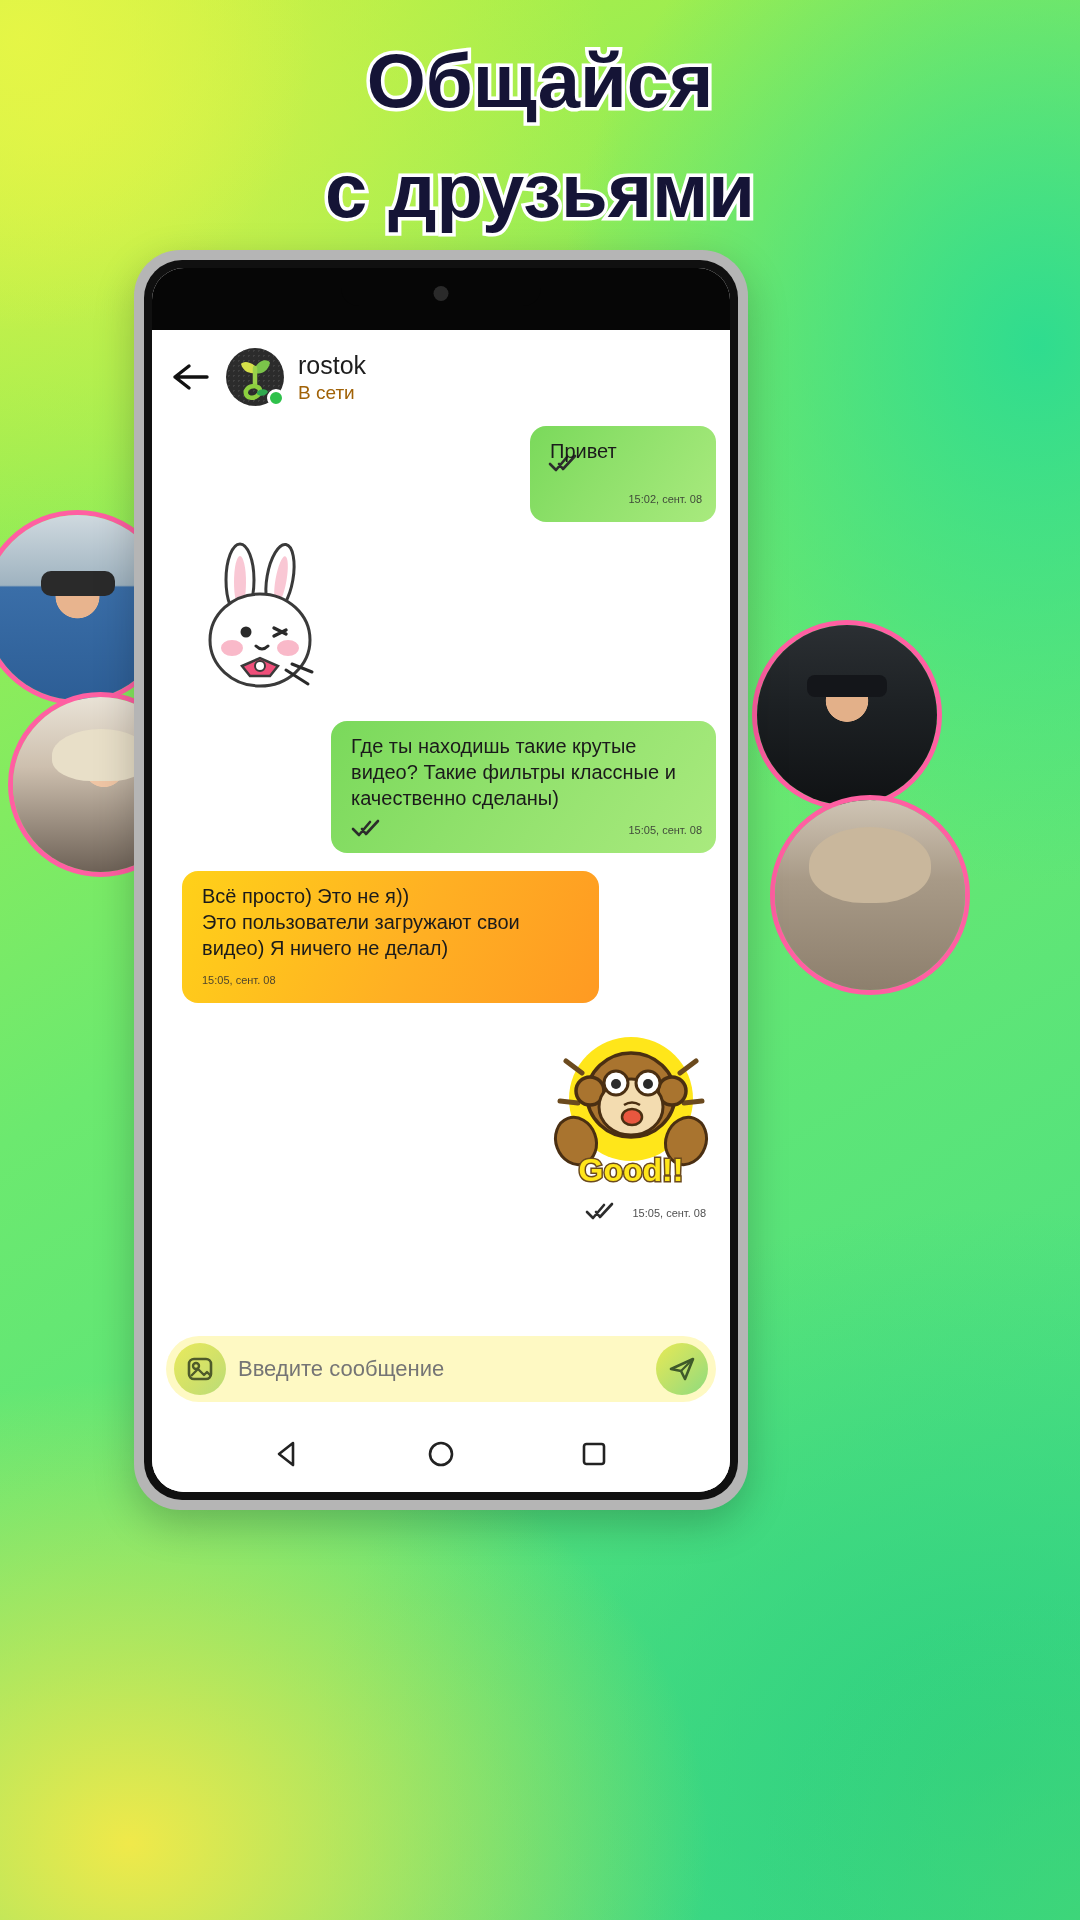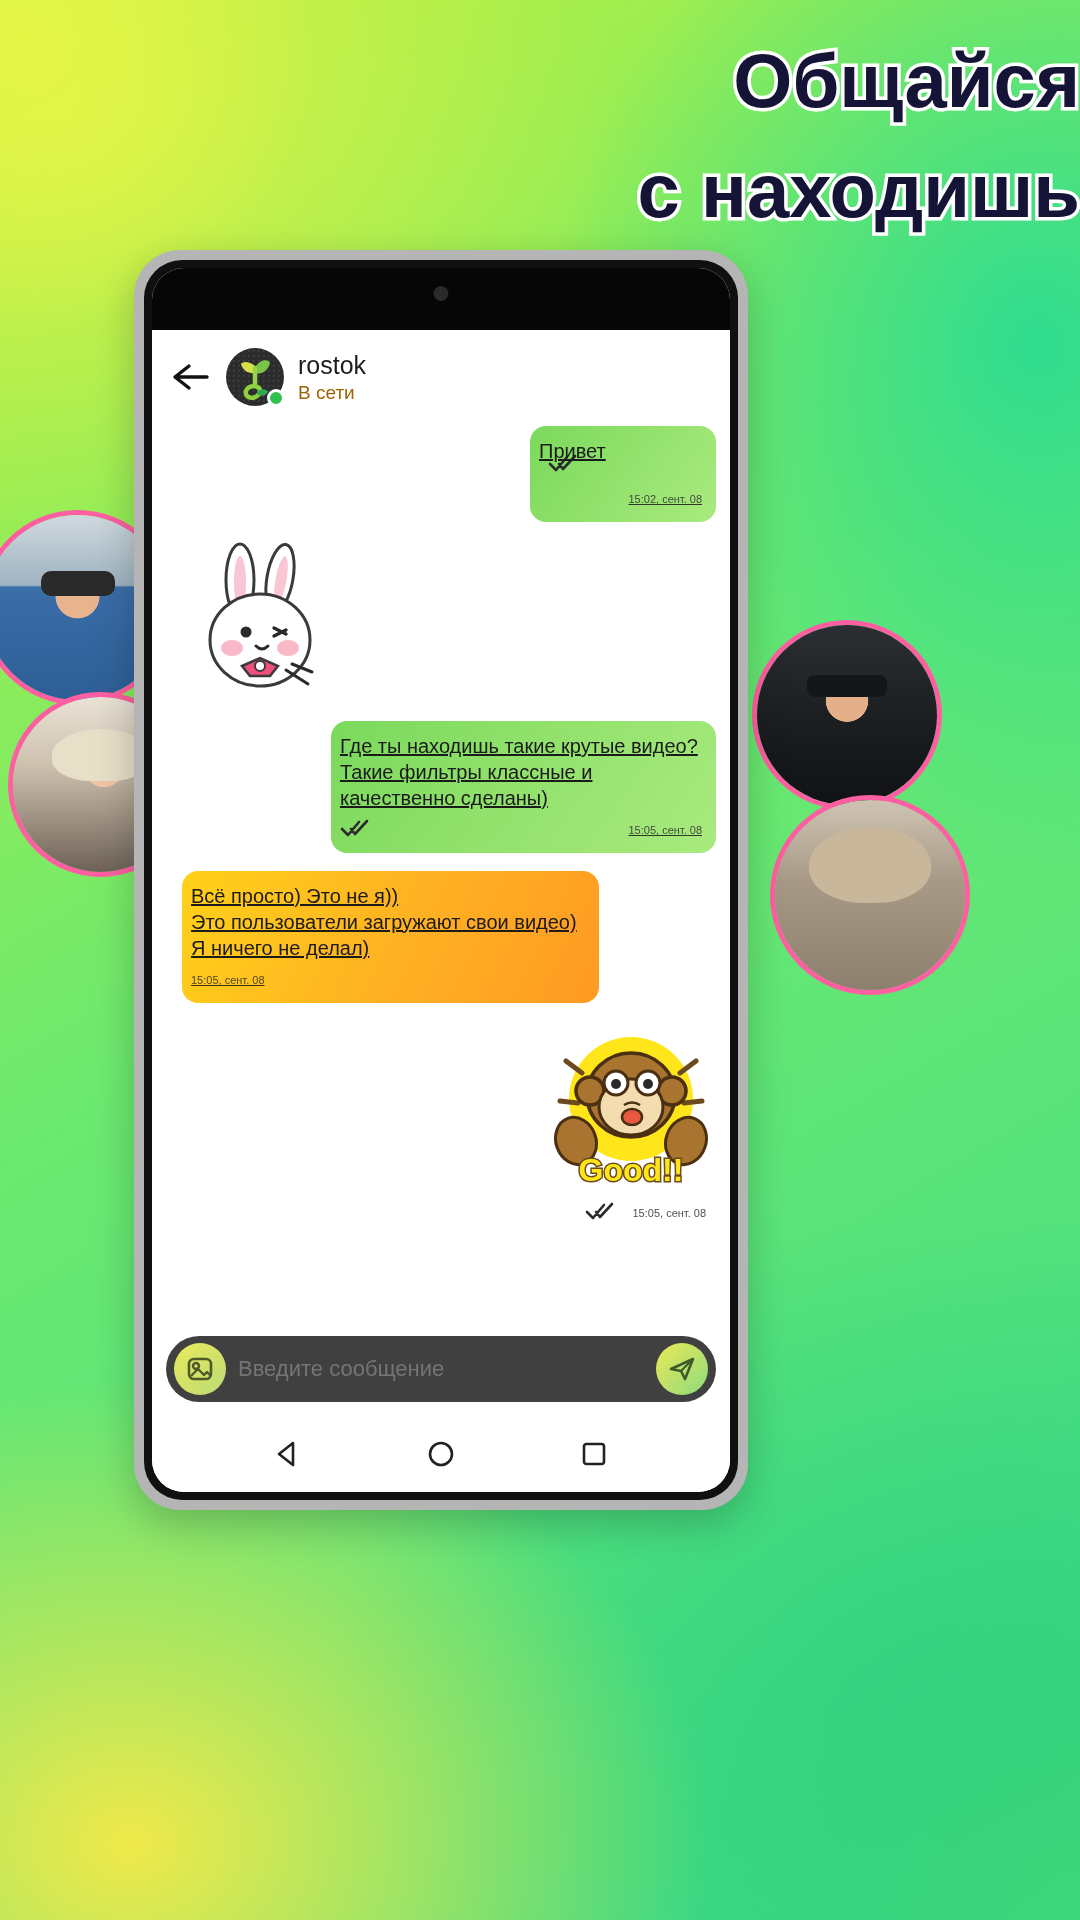--- a/index.html
+++ b/index.html
@@ -24,21 +24,21 @@
   .bg-corner {
     position:absolute; inset:0;
     background:
       radial-gradient(circle 420px at 2% 2%, rgba(230,246,70,.95) 0%, rgba(230,246,70,0) 70%),
       radial-gradient(circle 460px at 100% 100%, rgba(63,214,120,.85) 0%, rgba(63,214,120,0) 72%);
   }
 
   
   .headline {
     position:absolute; top:26px; left:0; width:1080px;
-    text-align:right; z-index:30;
+    text-align:center; z-index:30;
   }
   .headline .line {
     font-size:76px;
     font-weight:bold;
     color:#151436;
     letter-spacing:0px;
     line-height:110px;
     -webkit-text-stroke: 7px #ffffff;
     paint-order: stroke fill;
   }
@@ -134,27 +134,26 @@
   .peer-status { font-size:19px; color:#a16207; }
 
   
   .messages { flex:1 1 auto; position:relative; padding:6px 14px 0 14px; overflow:hidden; }
   .row { display:flex; margin-bottom:18px; }
   .row.out { justify-content:flex-end; }
   .row.in  { justify-content:flex-start;margin-left:16px; }
 
   .bubble {
     border-radius:16px;
-    padding:12px 14px 10px 9px;
+    padding:12px 14px 10px 20px;
     max-width:78%;
     position:relative;
     font-size:20px;
     color:#1b1b1b;
     line-height:26px;
-    text-decoration:underline;
   }
   .bubble.green { background:linear-gradient(125deg,#7ad95b 0%,#8ee06a 40%,#a9ea7e 100%); }
   .bubble.orange{ background:linear-gradient(115deg,#ffd119 0%,#ffb023 55%,#ff9a22 100%); }
 
   .bubble .text { white-space:pre-line; }
   .meta {
     display:flex; align-items:center; justify-content:space-between;
     gap:24px; margin-top:6px;
   }
   .time { font-size:11px; color:#2f2f2f; opacity:.85; }
@@ -169,21 +168,21 @@
   
   .sticker-row { margin-bottom:6px; }
   .sticker { width:160px; height:175px; position:relative; }
   .sticker-time { font-size:18px; color:#4a4a4a; margin:2px 0 20px 12px; }
   .sticker-meta-right{ display:flex; justify-content:flex-end; align-items:center; gap:18px; margin:4px 10px 12px 0;}
 
   
   .input-bar {
     flex:0 0 auto; margin:4px 14px 14px 14px;
     height:66px; border-radius:33px;
-    background:#404040;
+    background:#fef9c3;
     display:flex; align-items:center; gap:12px;
     padding:0 8px;
   }
   .icon-circle {
     width:52px;height:52px;border-radius:50%;
     display:flex;align-items:center;justify-content:center;
     flex:0 0 52px;
   }
   .img-btn { background:linear-gradient(135deg,#e9ea5c 0%,#cfe06a 60%,#b9dd79 100%); }
   .send-btn{ background:linear-gradient(135deg,#e7ea55 0%,#b9e06c 55%,#8ddc7e 100%); }
@@ -200,21 +199,21 @@
   .nav-ico { width:34px; height:34px; display:flex; align-items:center; justify-content:center; }
 </style>
 </head>
 <body>
 
 <div class="bg"></div>
 <div class="bg-corner"></div>
 
 <div class="headline">
   <div class="line">Общайся</div>
-  <div class="line">с находишь</div>
+  <div class="line">с друзьями</div>
 </div>
 
 <div class="photo" id="photo-left-1">
     <div class="inner p1"></div>
   </div>
 <div class="photo" id="photo-left-2">
     <div class="inner p2"></div>
   </div>
 <div class="photo" id="photo-right-1">
     <div class="inner p3"></div>

